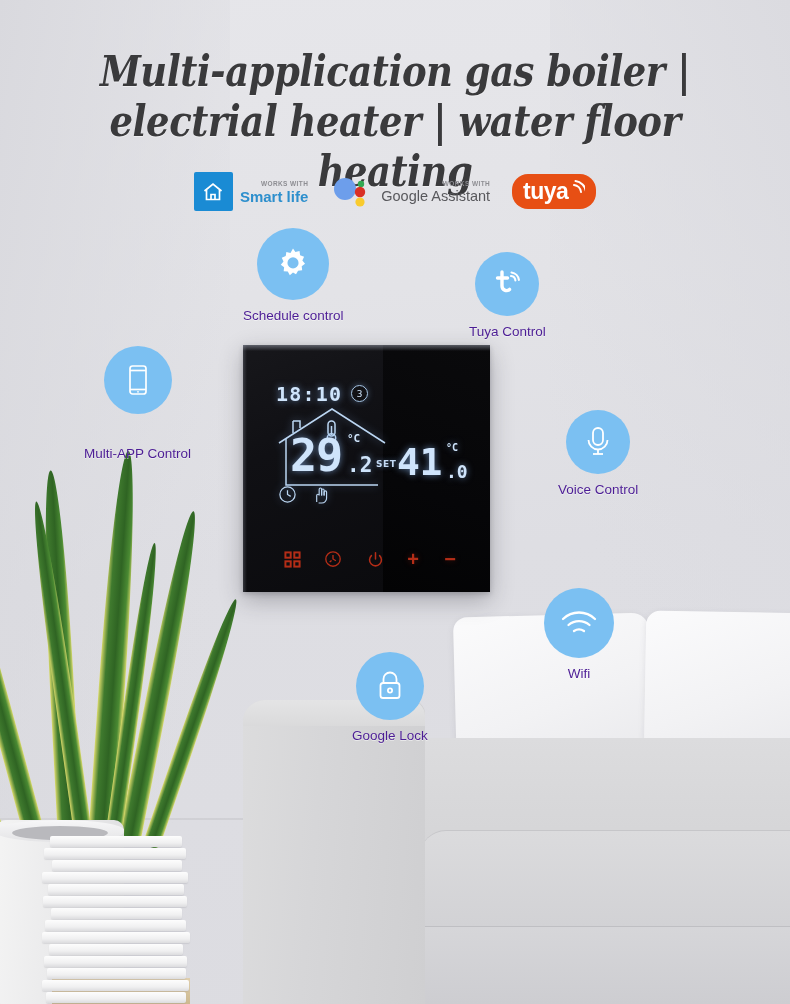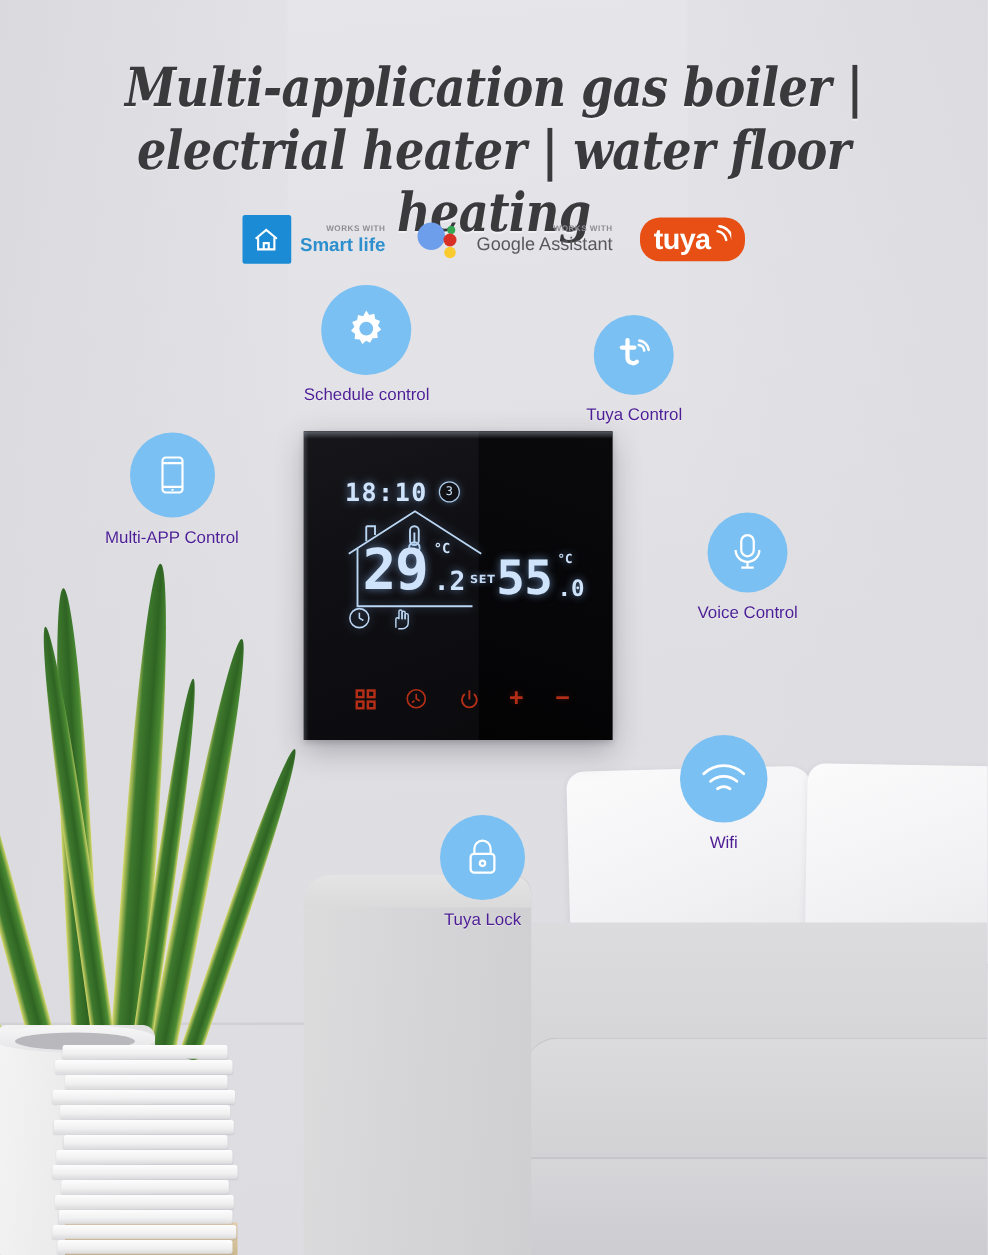--- a/index.html
+++ b/index.html
@@ -153,21 +153,21 @@
   }
   .feature-label {
     margin-top: 8px; color: #4c1d95; font-size: 13.5px; white-space: nowrap;
     text-shadow: 0 1px 0 rgba(255,255,255,0.5);
   }
 
   #feat-schedule { left: 243px; top: 228px; }
   #feat-schedule .bubble { width: 72px; height: 72px; }
   #feat-tuya { left: 469px; top: 252px; }
   #feat-tuya .bubble { width: 64px; height: 64px; }
-  #feat-app { left: 84px; top: 346px; }
+  #feat-app { left: 84px; top: 346px; gap: 24px; }
   #feat-app .bubble { width: 68px; height: 68px; }
   #feat-voice { left: 558px; top: 410px; }
   #feat-voice .bubble { width: 64px; height: 64px; }
   #feat-wifi { left: 544px; top: 588px; }
   #feat-wifi .bubble { width: 70px; height: 70px; }
   #feat-lock { left: 352px; top: 652px; }
   #feat-lock .bubble { width: 68px; height: 68px; }
 
   
   .thermostat {
@@ -414,21 +414,21 @@
 </div>
 
 <div class="feature" id="feat-lock">
   <div class="bubble">
     <svg width="32" height="36" viewBox="0 0 32 36" fill="none" stroke="#ffffff" stroke-width="1.8">
       <path d="M9.5 15 V11 a6.5 6.5 0 0 1 13 0 v4"></path>
       <rect x="6.5" y="15" width="19" height="15" rx="2.6"></rect>
       <circle cx="16" cy="22.5" r="2.1"></circle>
     </svg>
   </div>
-  <div class="feature-label">Tuya Lock</div>
+  <div class="feature-label">Google Lock</div>
 </div>
 
 <div class="thermostat">
   <div class="glass-left"></div>
   <div class="glass-right"></div>
   <div class="glass-top-hl"></div>
   <div class="glass-edge-hl"></div>
 
   <div class="lcd">
 
@@ -455,21 +455,21 @@
         <path d="M10 5.5 V10 L13.4 12"></path>
       </svg>
       <svg width="19" height="19" viewBox="0 0 20 20" fill="none" stroke="#bcd7f3" stroke-width="1.2" style="filter: drop-shadow(0 0 4px rgba(140,185,245,0.45));">
         <path d="M6 18 V11 a1.3 1.3 0 0 1 2.6 0 V4.5 a1.3 1.3 0 0 1 2.6 0 V11"></path>
         <path d="M11.2 11 V5.5 a1.3 1.3 0 0 1 2.6 0 V11"></path>
         <path d="M13.8 11 V7.5 a1.3 1.3 0 0 1 2.6 0 V14 a5 5 0 0 1-5 5 H8"></path>
       </svg>
     </div>
 
     <div class="lcd-set-label">SET</div>
-    <div class="seg lcd-set-temp">55</div>
+    <div class="seg lcd-set-temp">41</div>
     <div class="seg lcd-set-unit">°C</div>
     <div class="seg lcd-set-dec">.0</div>
   </div>
 
   <div class="touch-row">
 
     <div class="touch-btn" id="tb-menu">
       <svg width="17" height="17" viewBox="0 0 18 18" fill="none" stroke="#b42d17" stroke-width="2.1">
         <rect x="1.5" y="1.5" width="5.6" height="5.6"></rect>
         <rect x="10.9" y="1.5" width="5.6" height="5.6"></rect>

